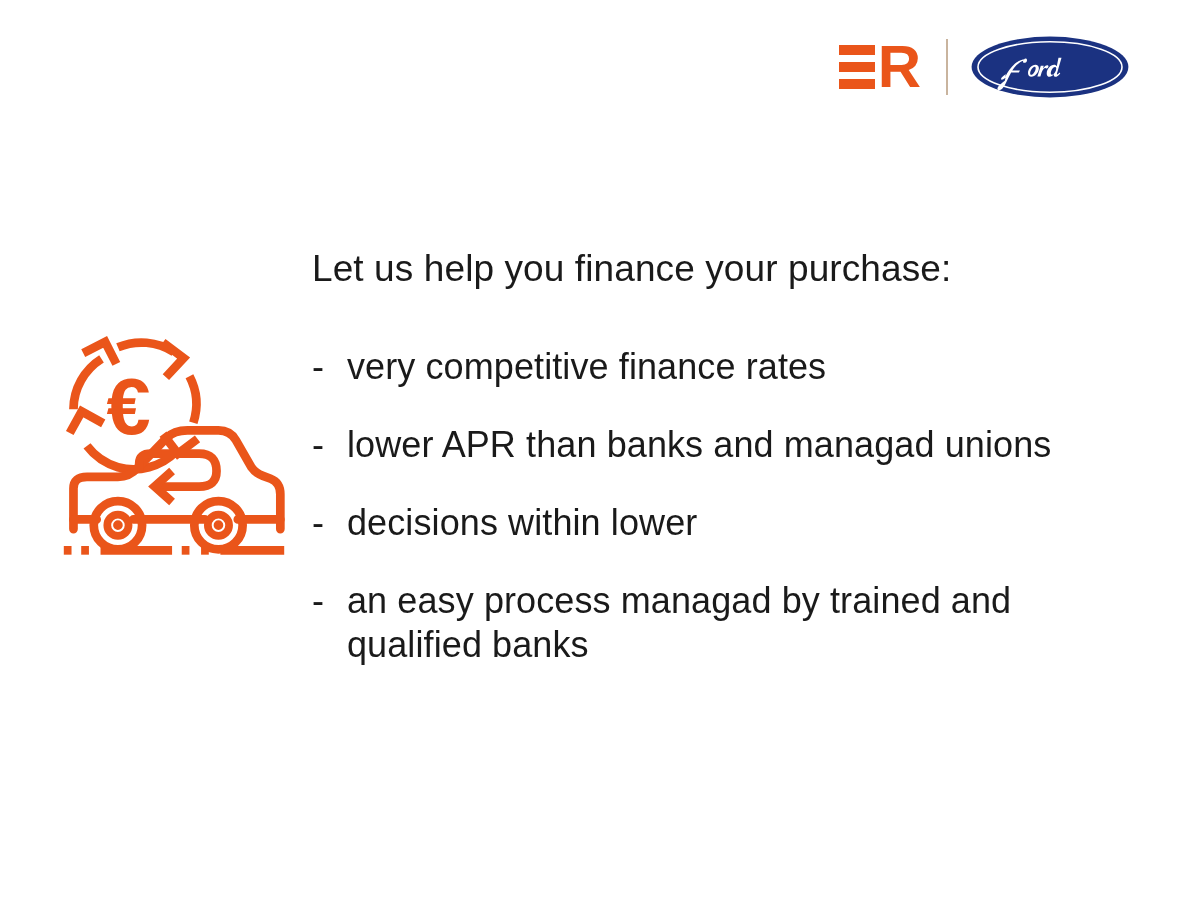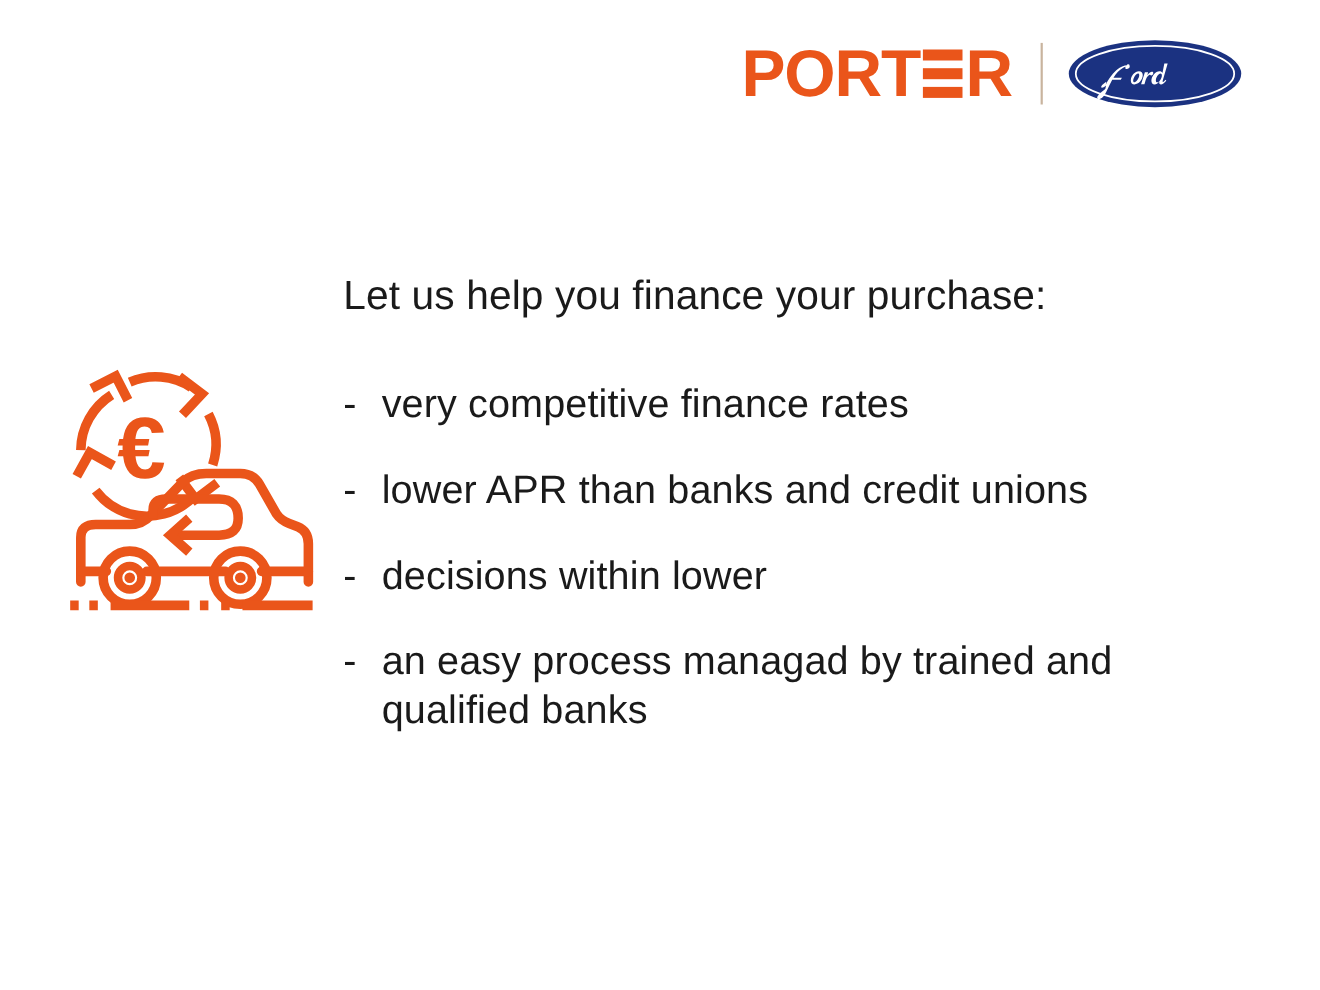--- a/index.html
+++ b/index.html
@@ -139,21 +139,20 @@
   }
 </style>
 </head>
 <body>
 
 <div class="slide">
 
   <div class="brand-bar" style="left:640px;">
 
     <div class="porter-wordmark">
-      <span class="pw-text">PORT</span>
       <span class="porter-e" title="E">
         <i class="b1"></i>
           <i class="b2"></i>
           <i class="b3"></i>
       </span>
       <span class="pw-text">R</span>
     </div>
 
     <div class="brand-divider"></div>
 
@@ -223,21 +222,21 @@
 
     <p class="lead">Let us help you finance your purchase:</p>
 
     <ul class="bullet-list">
       <li class="bullet-item">
         <span class="bullet-dash">-</span>
         <span class="bullet-text">very competitive finance rates</span>
       </li>
       <li class="bullet-item">
         <span class="bullet-dash">-</span>
-        <span class="bullet-text">lower APR than banks and credit unions</span>
+        <span class="bullet-text">lower APR than banks and managad unions</span>
       </li>
       <li class="bullet-item">
         <span class="bullet-dash">-</span>
         <span class="bullet-text">decisions within lower</span>
       </li>
       <li class="bullet-item">
         <span class="bullet-dash">-</span>
         <span class="bullet-text">an easy process managad by trained and qualified banks</span>
       </li>
     </ul>

